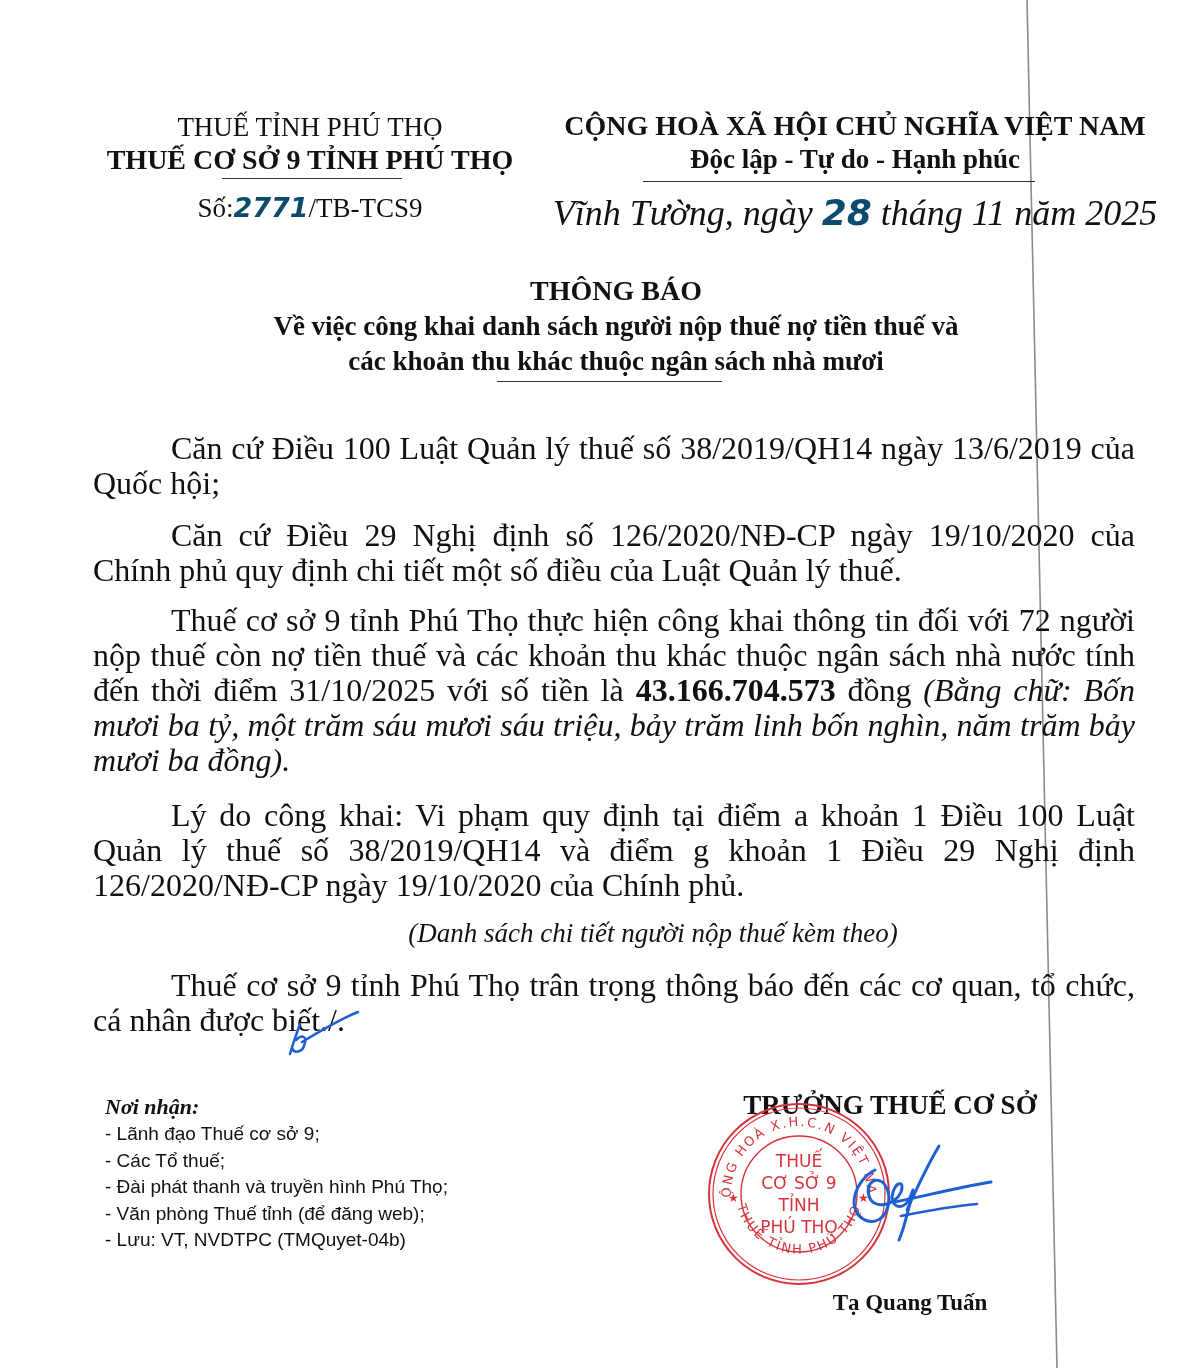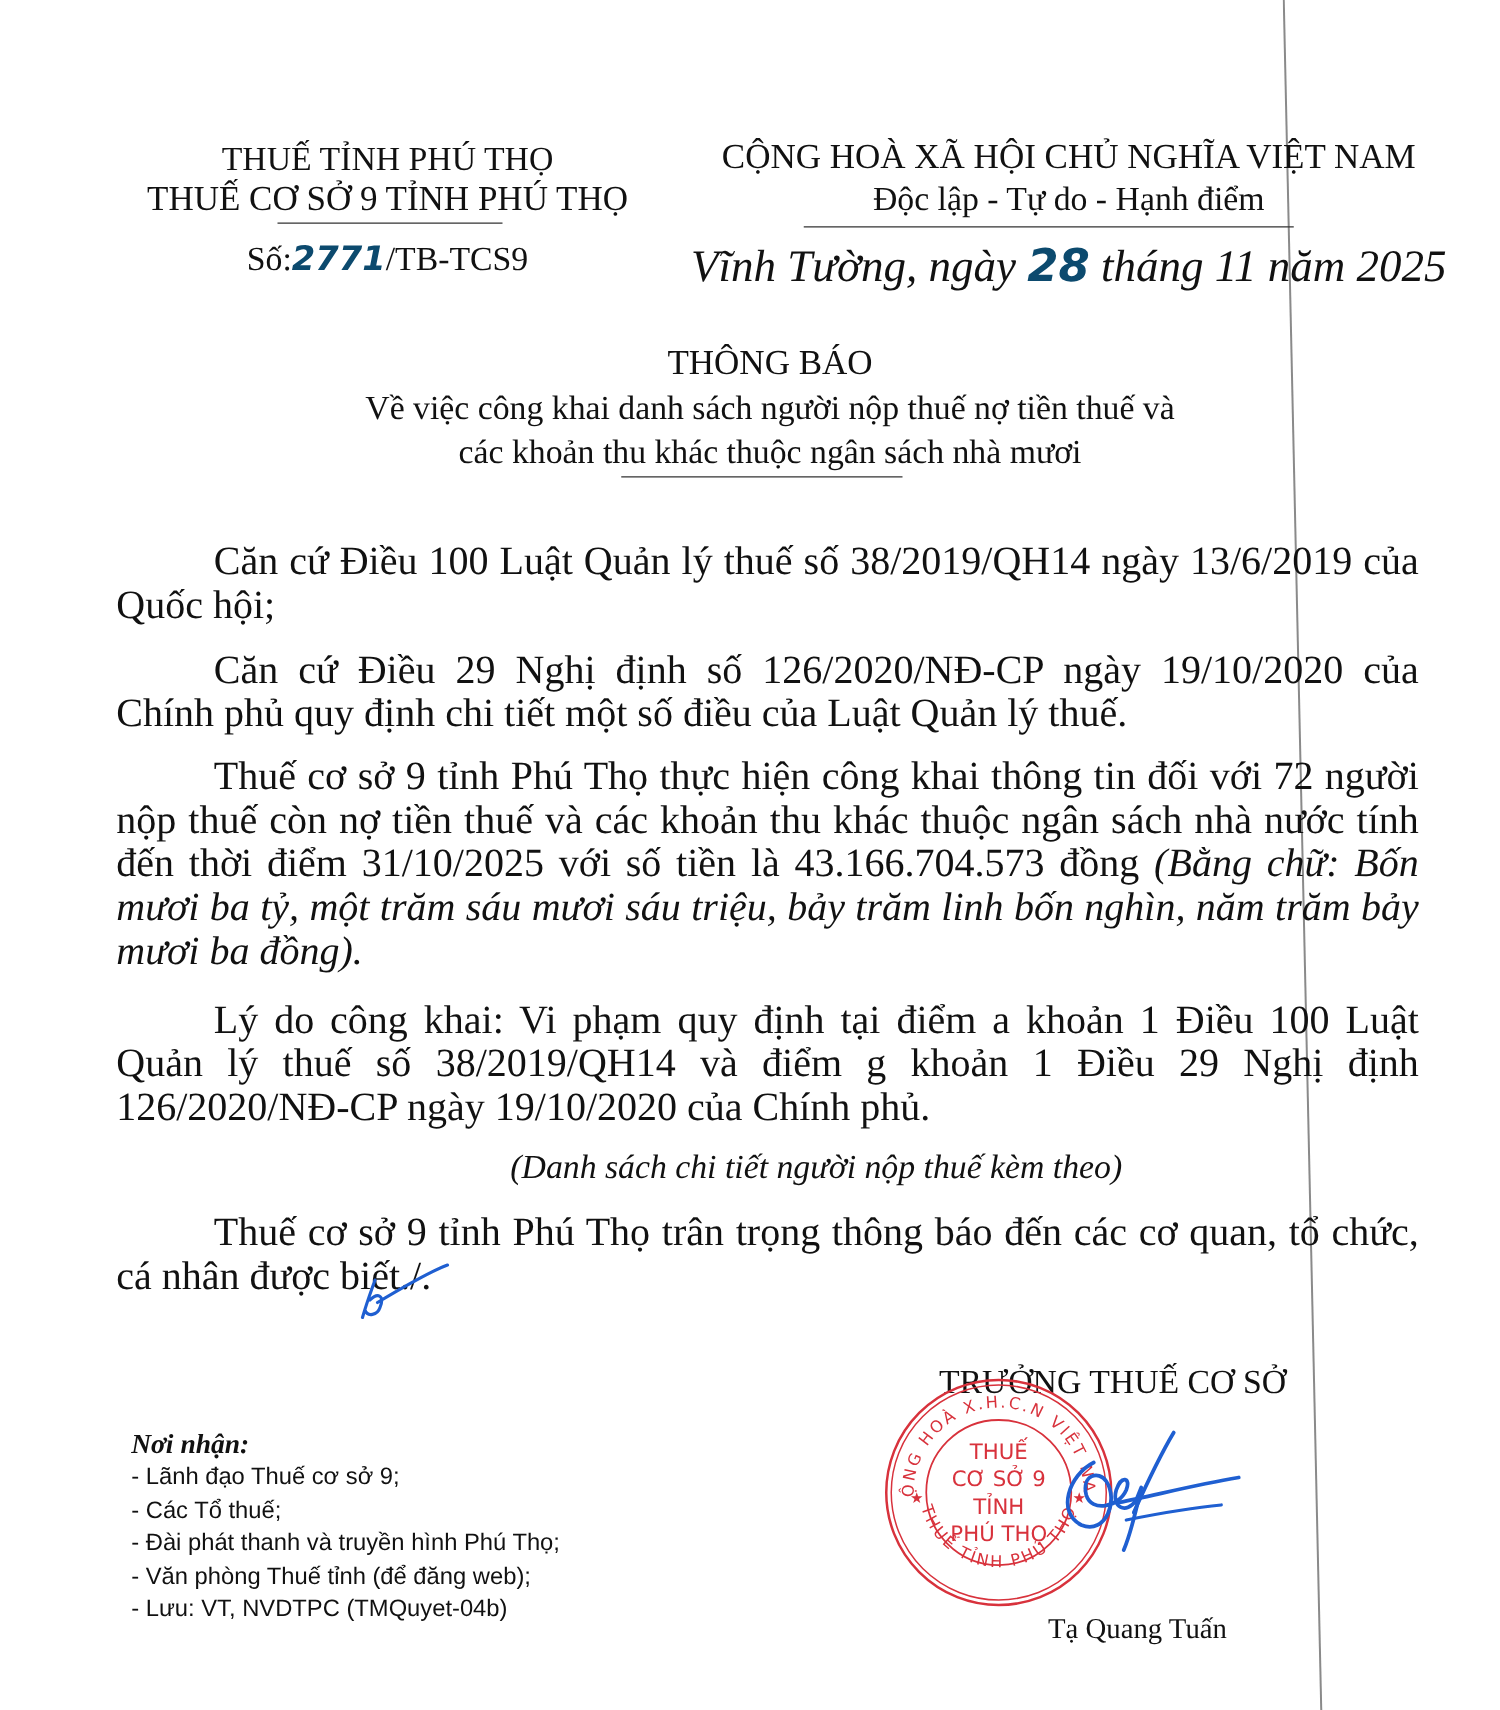--- a/index.html
+++ b/index.html
@@ -3,21 +3,21 @@
 <meta charset="utf-8">
 <style>
   html, body { margin: 0; padding: 0; }
   body {
     width: 1200px; height: 1368px; position: relative; overflow: hidden;
     background: #ffffff; color: #111111;
     font-family: "Liberation Serif", "DejaVu Serif", serif;
   }
   .abs { position: absolute; }
   .center { text-align: center; white-space: nowrap; }
-  .bold { font-weight: normal; }
+  .bold { font-weight: bold; }
   .ital { font-style: italic; }
   .hand { color: #0c4a6e; font-family: "DejaVu Sans", sans-serif; font-style: italic; font-weight: bold; }
 
   
   #org-parent { left: 90px; top: 112px; width: 440px; font-size: 27px; }
   #org-name { left: 80px; top: 144px; width: 460px; font-size: 28px; }
   #org-underline { left: 222px; top: 178px; width: 180px; height: 0; border-top: 1.5px solid #333; }
   #doc-number { left: 90px; top: 192px; width: 440px; font-size: 27px; }
 
   
@@ -37,21 +37,21 @@
   .para .indent { display: inline-block; width: 78px; }
   #p1 { top: 431px; }
   #p2 { top: 518px; }
   #p3 { top: 603px; }
   #p4 { top: 798px; }
   #attach { left: 0; top: 918px; width: 1306px; font-size: 27px; }
   #p5 { top: 968px; }
 
   
   #recip { left: 105px; top: 1093px; font-family: "Liberation Sans", "DejaVu Sans", sans-serif; }
-  #recip .head { font-family: "Liberation Serif", serif; font-weight: bold; font-style: italic; font-size: 22px; line-height: 28px; margin-top: 48px; }
+  #recip .head { font-family: "Liberation Serif", serif; font-weight: bold; font-style: italic; font-size: 22px; line-height: 28px; }
   #recip .item { font-size: 19px; line-height: 26.5px; }
 
   
   #signer-title { left: 690px; top: 1090px; width: 400px; font-size: 27px; }
   #signer-name { left: 690px; top: 1290px; width: 440px; font-size: 23px; }
 
   
   #stamp { left: 706px; top: 1101px; width: 186px; height: 186px; }
   #signature { left: 835px; top: 1140px; width: 160px; height: 110px; }
   #initial-mark { left: 272px; top: 1010px; width: 90px; height: 50px; }
@@ -67,21 +67,21 @@
 </svg>
 
 <div id="org-parent" class="abs center">THUẾ TỈNH PHÚ THỌ</div>
 <div id="org-name" class="abs center bold">THUẾ CƠ SỞ 9 TỈNH PHÚ THỌ</div>
 <div id="org-underline" class="abs"></div>
 <div id="doc-number" class="abs center">
   <span>Số:</span><span class="hand">2771</span><span>/TB-TCS9</span>
 </div>
 
 <div id="country" class="abs center bold">CỘNG HOÀ XÃ HỘI CHỦ NGHĨA VIỆT NAM</div>
-<div id="motto" class="abs center bold">Độc lập - Tự do - Hạnh điểm</div>
+<div id="motto" class="abs center bold">Độc lập - Tự do - Hạnh phúc</div>
 <div id="motto-underline" class="abs"></div>
 <div id="place-date" class="abs center ital">
   <span>Vĩnh Tường, ngày </span><span class="hand">28</span><span> tháng 11 năm 2025</span>
 </div>
 
 <div id="notice-title" class="abs center bold">THÔNG BÁO</div>
 <div id="notice-sub1" class="abs center bold">Về việc công khai danh sách người nộp thuế nợ tiền thuế và</div>
 <div id="notice-sub2" class="abs center bold">
   <span>các khoản thu </span><span>khác thuộc ngân</span><span> sách nhà mươi</span>
 </div>

